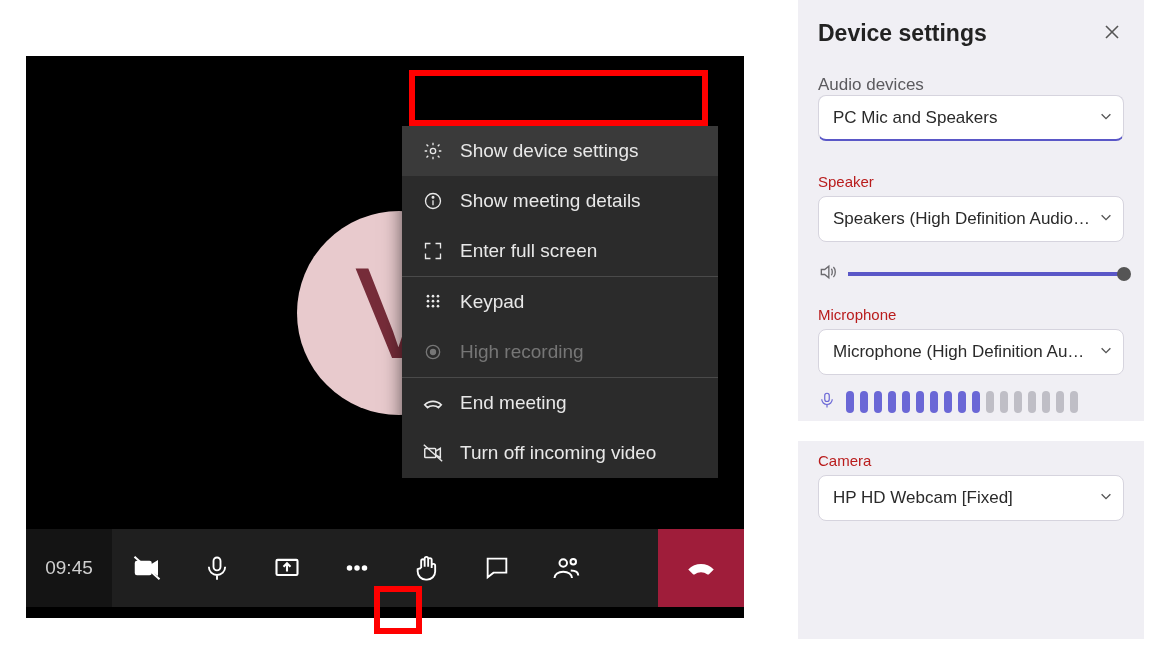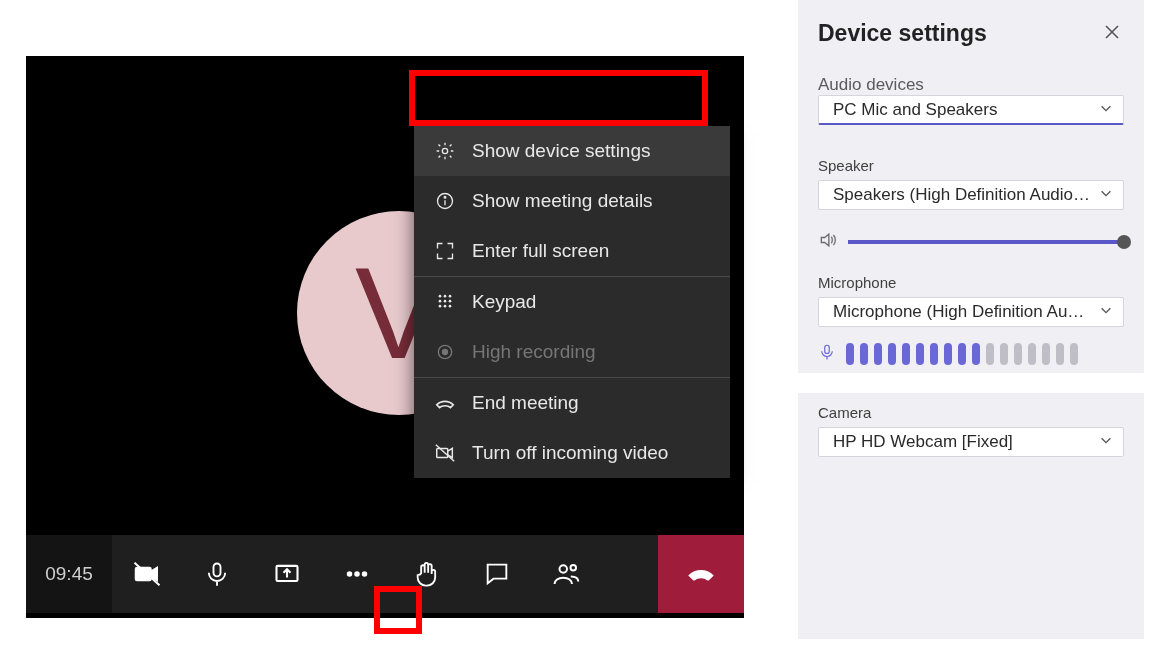--- a/index.html
+++ b/index.html
@@ -44,21 +44,21 @@
     top: 486px;
     text-align: center;
     color: #d7d6d6;
     font-size: 35px;
     font-weight: 300;
   }
 
   
   .toolbar {
     position: absolute;
-    left: 0; right: 0; bottom: 5px;
+    left: 0; right: 0; bottom: 11px;
     height: 78px;
     background: #1f1f1f;
     display: flex;
     align-items: stretch;
   }
   .t-time {
     width: 86px;
     color: #cfcfcf;
     font-size: 19px;
     display: flex;
@@ -80,21 +80,21 @@
     display: flex;
     align-items: center;
     justify-content: center;
     cursor: pointer;
     margin-left: auto;
   }
 
   
   .menu {
     position: absolute;
-    left: 388px;
+    left: 376px;
     top: 70px;
     width: 316px;
     background: #2b2b2b;
     box-shadow: 0 6px 18px rgba(0,0,0,.6);
     color: #e8e8e8;
     font-size: 19px;
   }
   .menu-item {
     display: flex;
     align-items: center;
@@ -120,31 +120,31 @@
   .panel-header {
     display:flex; align-items:center;
     padding: 18px 20px 14px 20px;
     gap: 47px;
   }
   .panel-title { font-size:23px; font-weight:700; color:#222; flex:1; }
   .panel-close { font-size:20px; color:#555; cursor:pointer; padding:4px; }
 
   .section { padding: 12px 20px 6px 20px; }
   .sec-label { font-size:17px; color:#5b5a5e; margin-bottom:0; }
-  .sec-label-sm { font-size:15px; color:#404040; margin-bottom:6px; }
+  .sec-label-sm { font-size:15px; color:#b91c1c; margin-bottom:6px; }
 
   .dropdown {
     background:#fff;
     border:1px solid #d6d4de;
-    height:30px;
+    height:46px;
     display:flex; align-items:center;
     padding: 0 10px 0 14px;
     font-size:17px; color:#2a2a2a;
     cursor:pointer;
-    border-radius:2px;
+    border-radius:8px;
     justify-content: space-between;
     overflow:hidden;
     gap:8px;
   }
   .dropdown .dd-text { white-space:nowrap; overflow:hidden; text-overflow:ellipsis; }
   .audio-dd { border-bottom:2px solid #5a57c7; }
 
   .vol-row { display:flex; align-items:center; gap:10px; padding: 14px 20px 4px 20px; }
   .vol-track {
     position:relative; flex:1; height:4px; background:#5a57c7;

